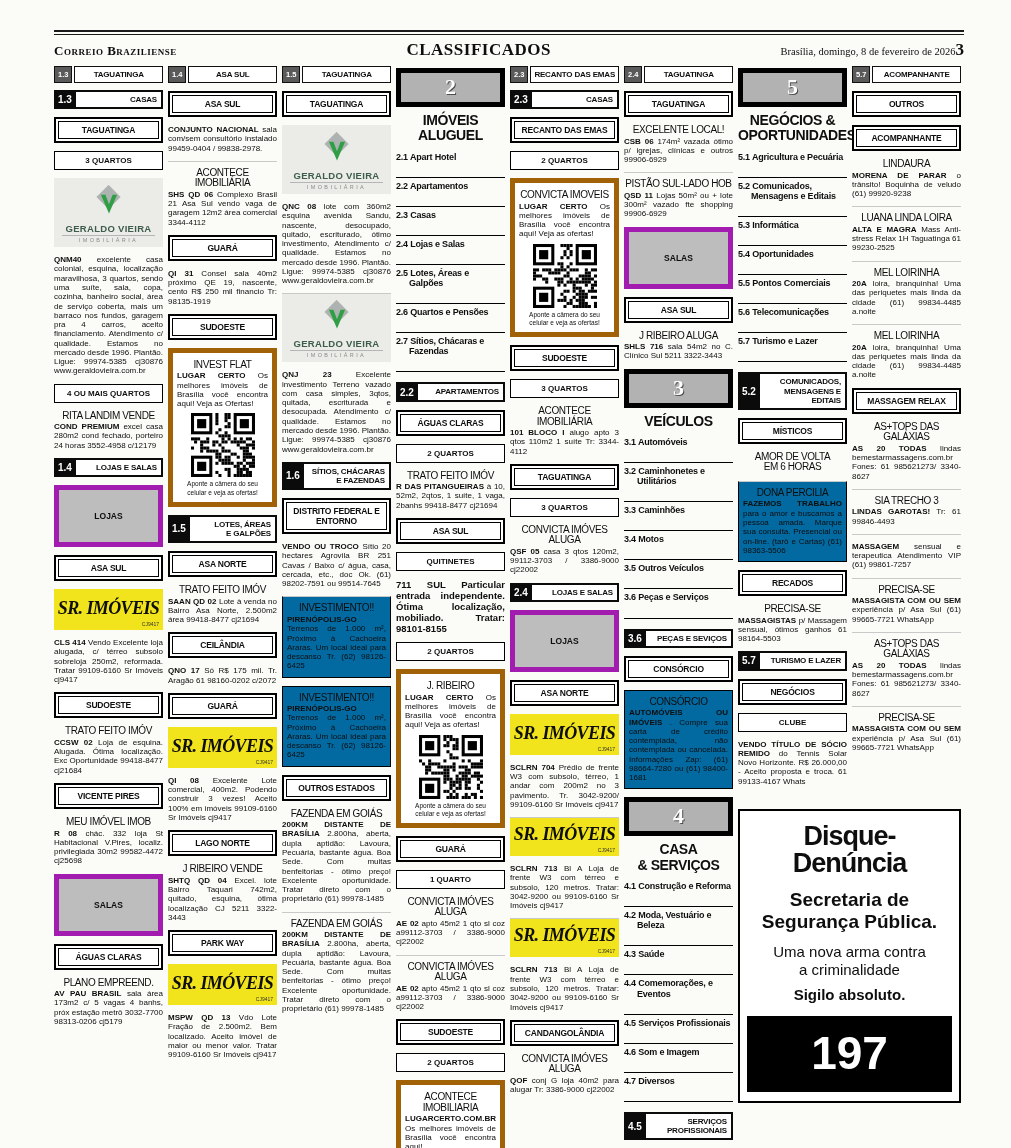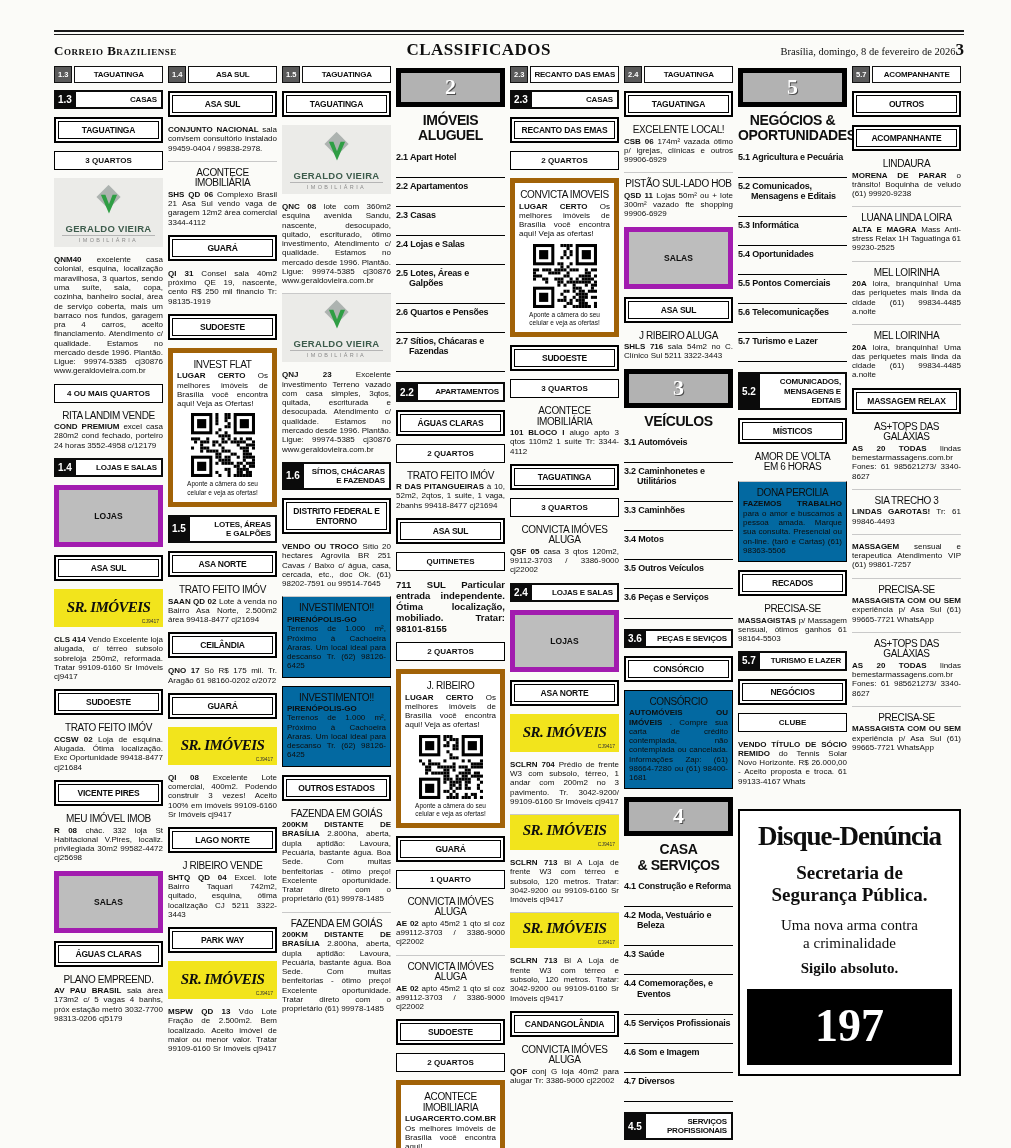--- a/index.html
+++ b/index.html
@@ -34,35 +34,35 @@
   .ad-body { font-size:8px; line-height:1.16; text-align:justify; margin-top:1px; }
   .ad-body.big { font-size:9.5px; font-weight:bold; }
   .lead { font-weight:bold; }
   .ad + .ad, .ad + .gvlogo, .ad + .srlogo, .ad + .boxad { border-top:1px solid #c9c9c9; padding-top:6px; }
 
   .gvlogo { background:#ebebe8; padding:7px 2px 4px; text-align:center; margin:8px 0 2px; }
   .gv-name { font-weight:bold; font-size:9.5px; color:#3d5c4c; letter-spacing:.3px; margin-top:2px; }
   .gv-sub { font-size:5.5px; letter-spacing:2.4px; color:#8a8a8a; border-top:1px solid #b5b5b5; margin:1px 6px 0; padding-top:1px; }
 
   .srlogo { background:#f2e41c; padding:9px 3px 11px; text-align:center; margin:8px 0 3px; position:relative; }
-  .sr-text { font-family:"Liberation Serif",serif; font-style:italic; font-weight:bold; font-size:15px; letter-spacing:-.6px; }
+  .sr-text { font-family:"Liberation Serif",serif; font-style:italic; font-weight:bold; font-size:18px; letter-spacing:-.6px; }
   .sr-reg { position:absolute; right:4px; bottom:3px; font-size:5px; color:#333; }
 
   .boxad { border:1px solid #000; background:#0369a1; padding:6px 4px; margin:8px 0; }
   .qrad { border:5px solid #a16207; background:#fff; padding:7px 4px 5px; margin:8px 0; }
   .qr-svg { width:64px; height:64px; display:block; margin:5px auto 3px; }
   .qr-caption { font-size:6.5px; line-height:1.25; text-align:center; margin-top:2px; }
 
   .secbox { border:2px solid #000; background:#000; padding:3px; margin:2px 0 5px; }
   .secbox-inner { background:#b2b2b2; color:#fff; font-family:"Liberation Serif",serif; font-weight:bold; font-size:22px; line-height:1; text-align:center; padding:3px 0 4px; text-shadow:1px 1px 0 #4d4d4d; }
   .sec-title { font-weight:bold; text-align:center; font-size:14px; line-height:1.1; letter-spacing:-.4px; margin:6px 0 5px; white-space:pre-line; }
   .index { list-style:none; margin:2px 0 10px; }
   .index li { font-weight:bold; font-size:9px; line-height:1.12; border-bottom:1px solid #000; padding:3px 0 15px 13px; text-indent:-13px; letter-spacing:-.2px; }
 
-  .dd { width:100%; border:2px solid #000; background:#fff; text-align:center; font-family:Liberation Serif, serif; padding:12px 7px 9px; margin-top:10px; }
+  .dd { width:100%; border:2px solid #000; background:#fff; text-align:center; font-family:Liberation Sans, sans-serif; padding:12px 7px 9px; margin-top:10px; }
   .dd-title { font-weight:bold; font-size:27px; letter-spacing:-1px; line-height:1; }
   .dd-sub { font-weight:bold; font-size:19px; line-height:1.15; margin-top:12px; white-space:pre-line; }
   .dd-line { font-size:15px; line-height:1.25; margin-top:10px; white-space:pre-line; }
   .dd-strong { font-weight:bold; margin-top:6px; }
   .dd-num { background:#000; color:#fff; font-weight:bold; font-size:46px; line-height:1; padding:14px 0 16px; margin-top:11px; }
 </style>
 </head>
 <body>
 
 <div class="page">

